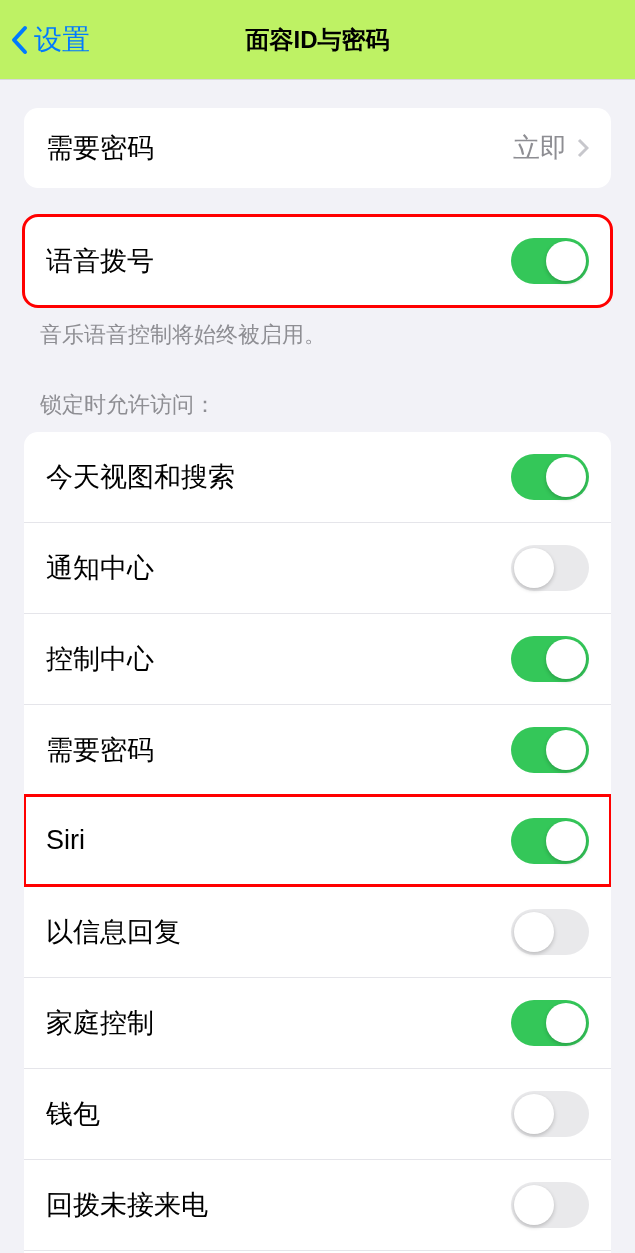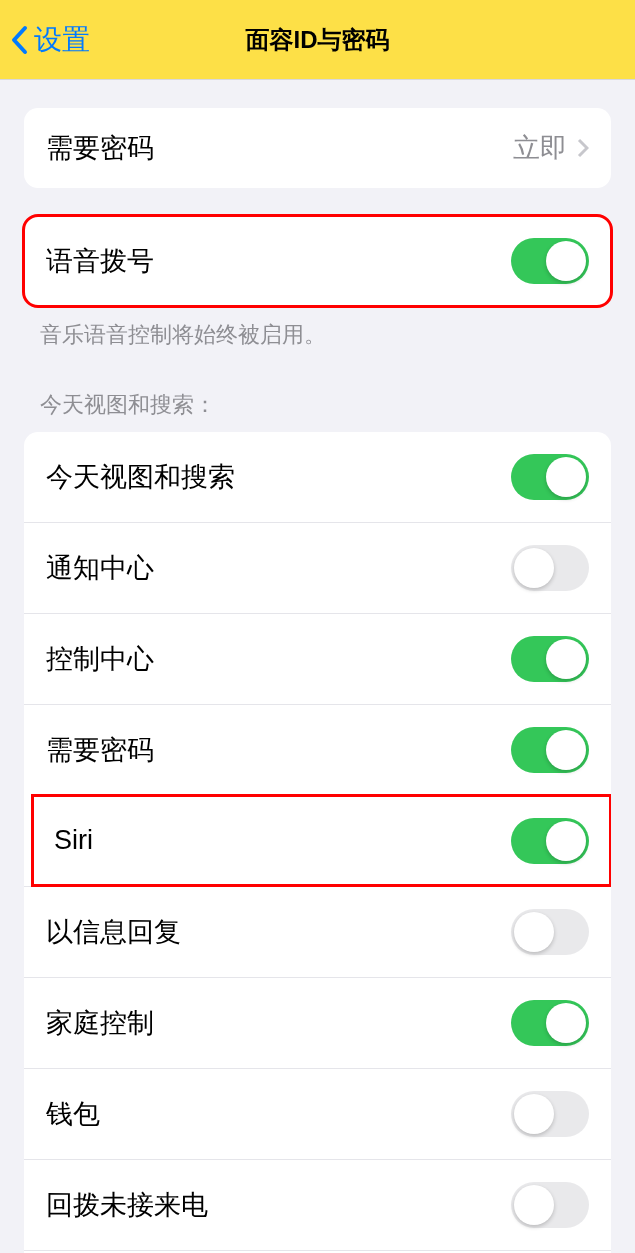--- a/index.html
+++ b/index.html
@@ -9,21 +9,21 @@
       font-family: -apple-system, "Helvetica Neue", "PingFang SC", sans-serif;
     }
     body {
       width: 635px;
       height: 1253px;
       background: #f2f2f7;
       overflow: hidden;
     }
     .header {
       height: 80px;
-      background: #fde047;
+      background: #bef264;
       display: flex;
       align-items: center;
       padding: 0 10px;
       position: relative;
       border-bottom: 1px solid #d8d8dc;
     }
     .back-btn {
       display: flex;
       align-items: center;
       color: #007aff;
@@ -61,21 +61,20 @@
       align-items: center;
       justify-content: space-between;
       padding: 22px 22px;
       min-height: 78px;
     }
     .row.highlight {
       outline: 3px solid #ff0000;
       outline-offset: -2px;
       position: relative;
       z-index: 1;
-      margin-left: 8px;
     }
     .row + .row {
       border-top: 1px solid #e5e5ea;
     }
     .row-label {
       font-size: 27px;
       color: #000;
     }
     .row-value {
       display: flex;
@@ -167,21 +166,21 @@
   <div class="group highlight" id="voice-dial-group">
     <div class="row">
       <span class="row-label">语音拨号</span>
       <div class="toggle on" id="voice-dial-toggle">
         <div class="toggle-knob"></div>
       </div>
     </div>
   </div>
   <div class="footer-text">音乐语音控制将始终被启用。</div>
 
-  <div class="section-header">今天视图和搜索：</div>
+  <div class="section-header">锁定时允许访问：</div>
 
   <div class="group tight" id="lock-access-group">
       <div class="row">
         <span class="row-label">今天视图和搜索</span>
         <div class="toggle on">
           <div class="toggle-knob"></div>
         </div>
       </div>
       <div class="row">
         <span class="row-label">通知中心</span>

